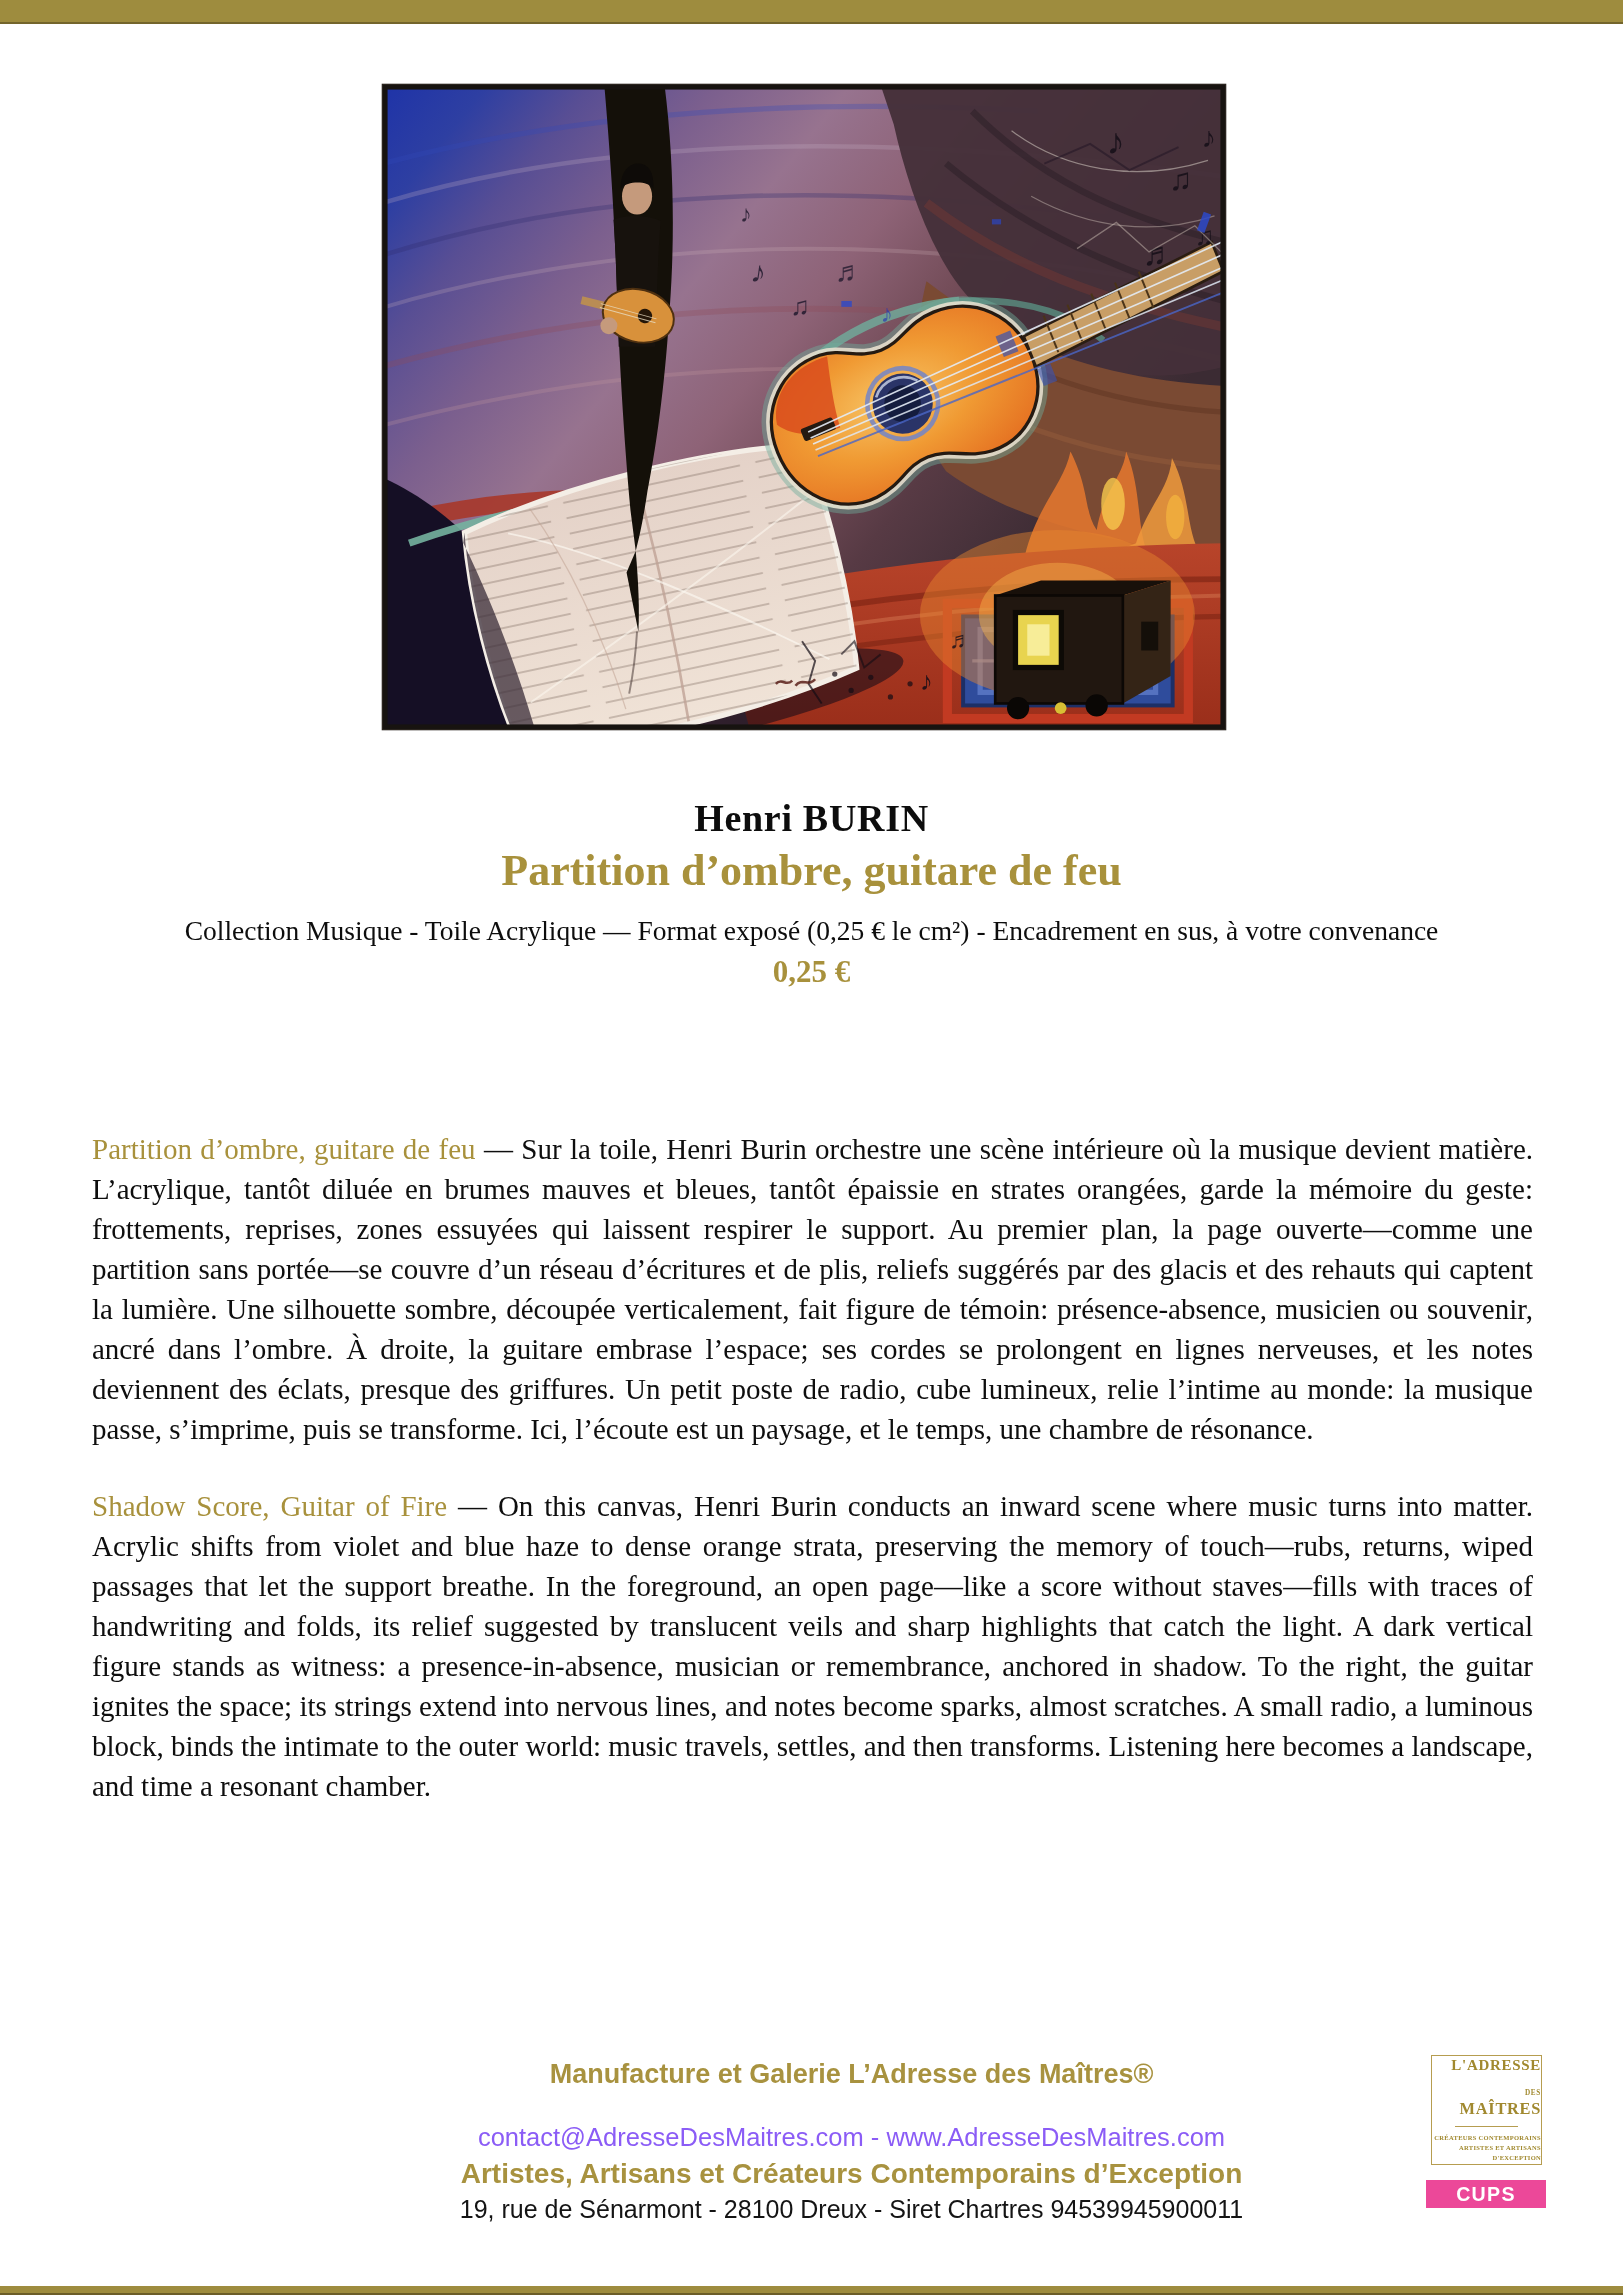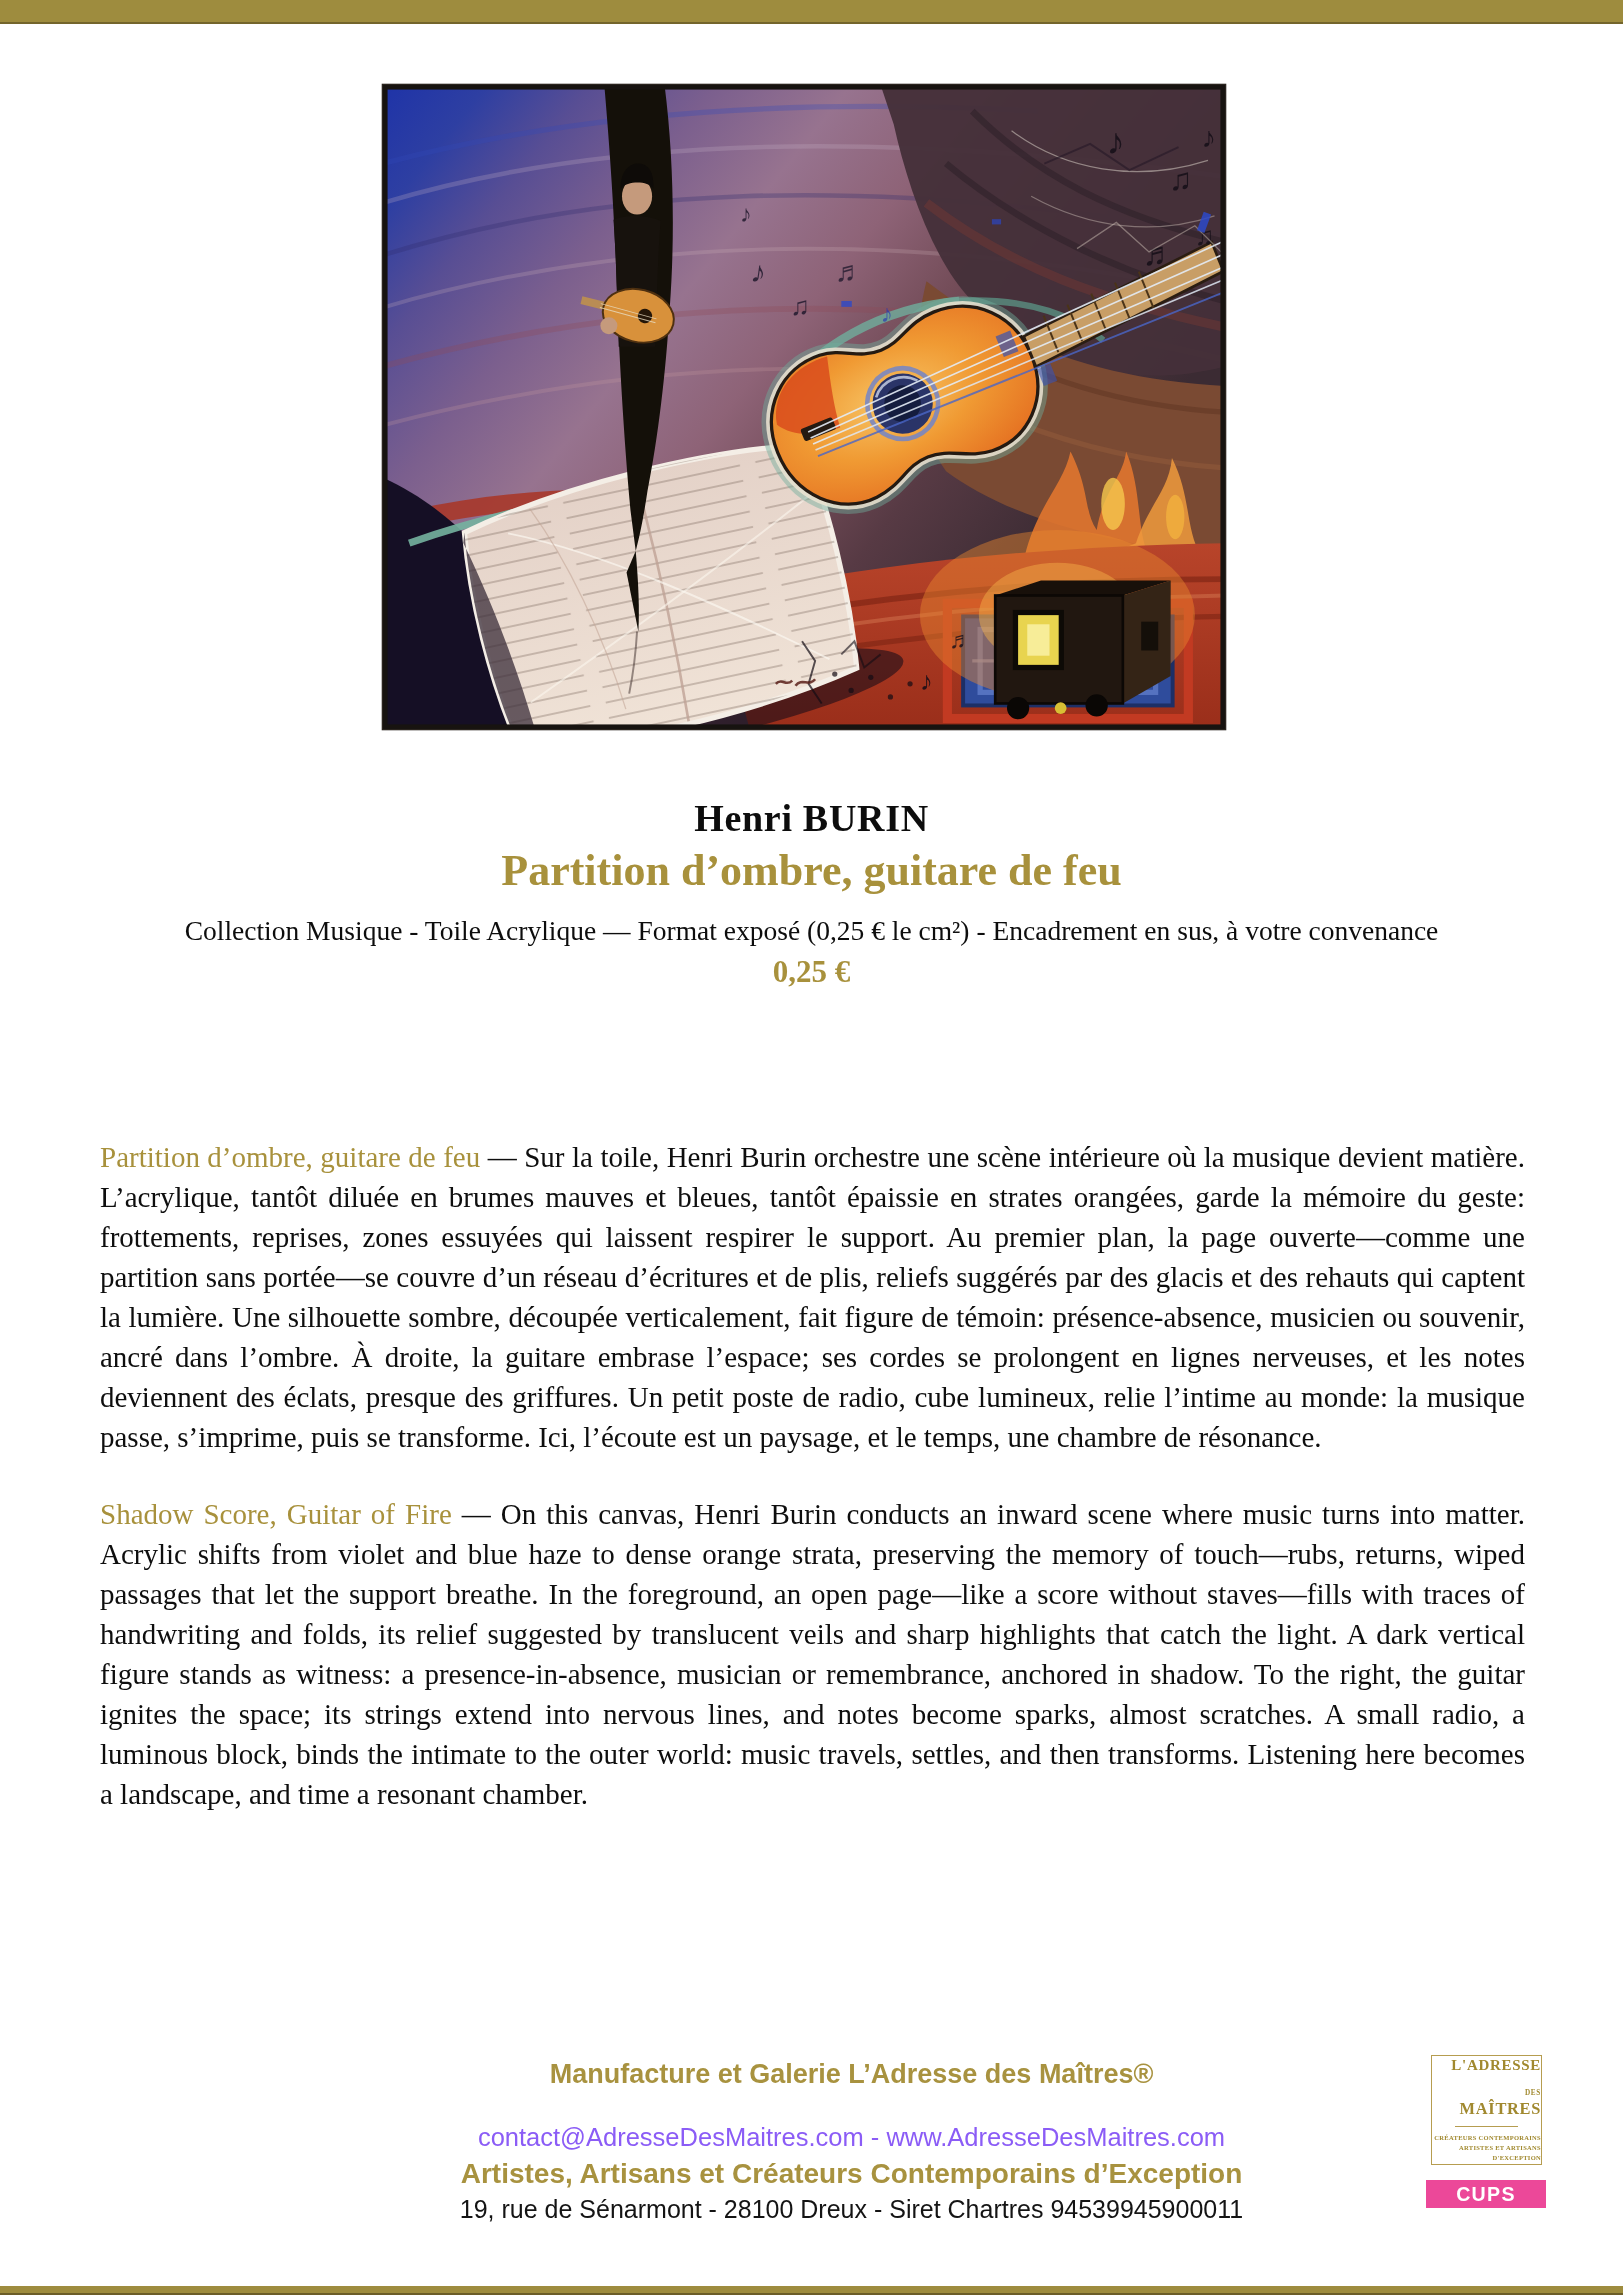--- a/index.html
+++ b/index.html
@@ -54,21 +54,21 @@
     text-align: center; font-size: 31px; font-weight: bold;
     color: #a8913c;
   }
 
   
   .descriptions {
     position: absolute; top: 1129px; left: 92px; width: 1441px;
   }
   .desc {
     font-size: 29px; line-height: 40px; text-align: justify;
-    color: #0e0e0e; margin: 8px;
+    color: #0e0e0e; margin: 0;
   }
   .desc + .desc { margin-top: 37px; }
   .desc .lead { color: #a8913c; }
 
   
   .footer-block {
     position: absolute; top: 2059px; left: 0; width: 1623px;
     text-align: center; font-family: "Liberation Sans", sans-serif; padding-left: 40px;
   }
   .footer-line { margin: 0 0 5.9px 0; line-height: 1.12; }

